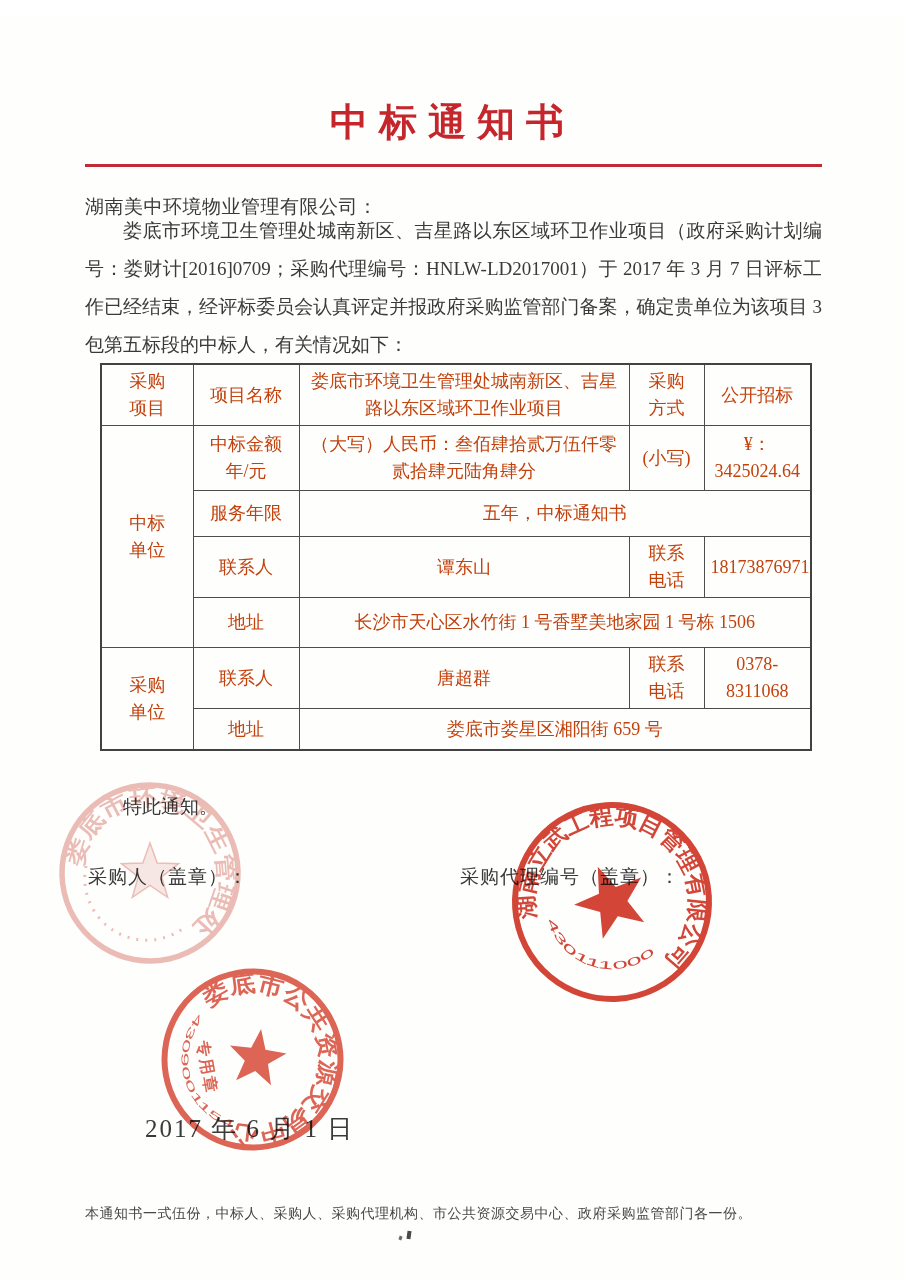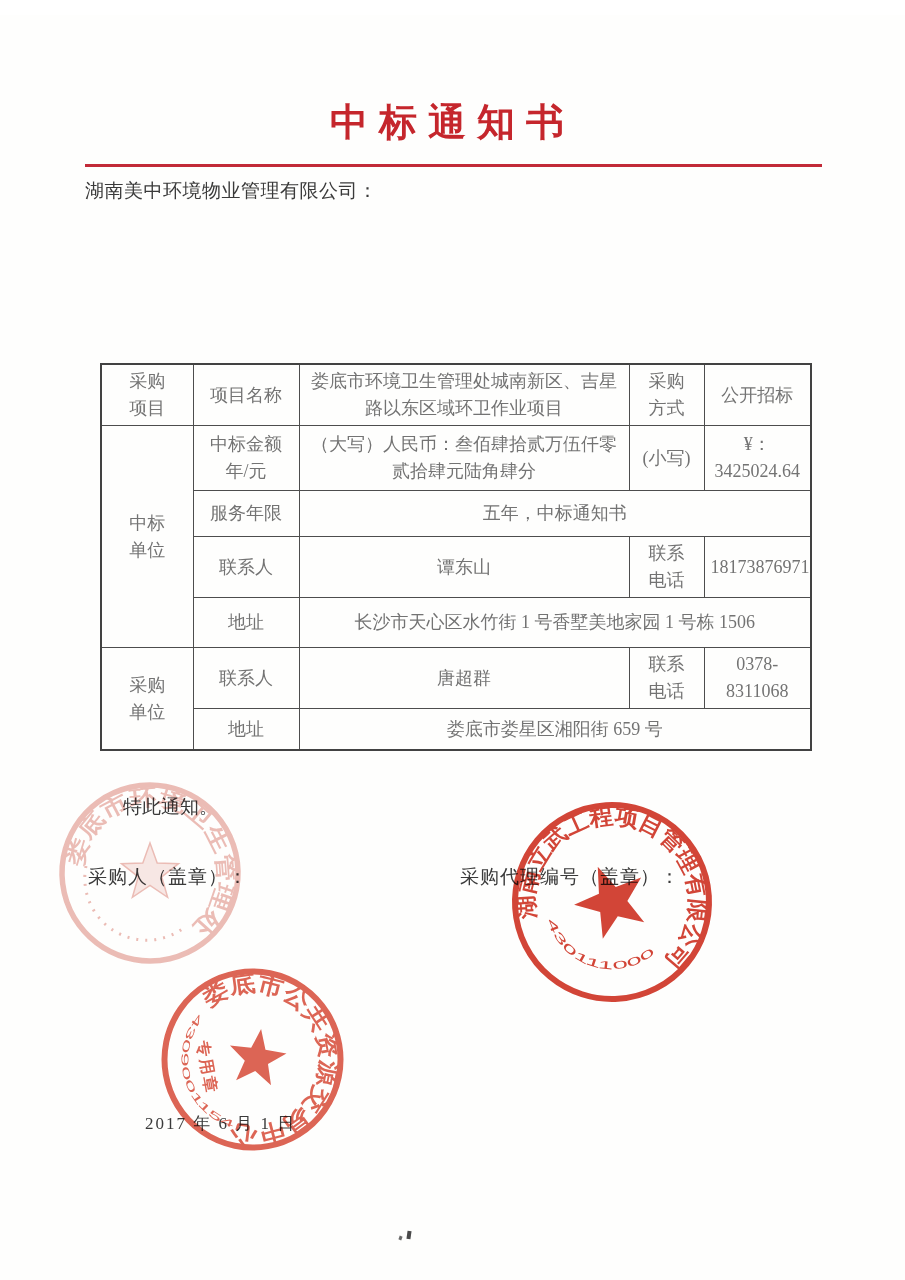--- a/index.html
+++ b/index.html
@@ -7,56 +7,57 @@
     position:relative; width:905px; height:1280px; margin:15px auto;
     background:#fefefdff; background:#fefefd; overflow:hidden;
     font-family:"Liberation Serif","DejaVu Serif",serif; color:#3a3a3a;
   }
   .doc-title {
     position:absolute; top:84px; left:0; width:100%;
     text-align:center; font-size:38px; font-weight:bold;
     color:#c5262c; letter-spacing:11px; line-height:1.25;
   }
   .title-rule { position:absolute; top:149px; left:85px; width:737px; height:3px; background:#c22a38; }
-  .recipient { position:absolute; top:163px; left:85px; font-size:19px; letter-spacing:0.5px; }
+  .recipient { position:absolute; top:179px; left:85px; font-size:19px; letter-spacing:0.5px; }
   .intro {
     position:absolute; top:197px; left:85px; width:737px;
     font-size:19px; line-height:38px; text-align:justify; text-indent:2em;
   }
-  table.award { position:absolute; top:348px; left:100px; width:710px; border-collapse:collapse; table-layout:fixed; font-size:18px; color:#737373; border:2px solid #424242; }
+  table.award { position:absolute; top:348px; left:100px; width:710px; border-collapse:collapse; table-layout:fixed; font-size:18px; color:#c2410c; border:2px solid #424242; }
   table.award td { border:1px solid #4d4d4d; text-align:center; vertical-align:middle; padding:3px 6px; line-height:1.5; }
   td.left { text-align:left; padding-left:10px; }
   tr.r1 td { height:47px; } tr.r2 td { height:58px; } tr.r3 td { height:39px; }
   tr.r4 td { height:51px; } tr.r5 td { height:43px; } tr.r6 td { height:50px; } tr.r7 td { height:34px; }
   .closing-notice { position:absolute; top:728px; left:85px; width:737px; font-size:19px; text-indent:2em; }
   .hereby { position:absolute; top:779px; left:85px; font-size:19px; text-indent:2em;text-align:right; }
   .sign { position:absolute; font-size:19px; letter-spacing:1px; }
   .sign.purchaser { top:849px; left:88px; }
   .sign.agency { top:849px; left:460px; }
   .sign.exchange { top:994px; left:100px; }
-  .issue-date { position:absolute; top:1097px; left:145px; font-size:17px; letter-spacing:2px; }
+  .issue-date { position:absolute; top:1097px; left:145px; font-size:25px; letter-spacing:2px; }
   .footer-note { position:absolute; top:1190px; left:85px; width:770px; font-size:14px; color:#474747; letter-spacing:0.5px; }
   .stamp { position:absolute; mix-blend-mode:multiply; pointer-events:none; }
   .stamp svg { display:block; }
   #stamp-purchaser { left:50px;  top:758px; transform:rotate(32deg);  opacity:0.50; }
   #stamp-agency    { left:507px; top:782px; transform:rotate(18deg);  opacity:0.92; }
   #stamp-exchange  { left:155px; top:947px; transform:rotate(80deg);  opacity:0.88; }
   .speck { position:absolute; background:#4a4a4a; }
   .speck.a { left:399px; top:1221px; width:3px; height:4px; transform:rotate(20deg); background:#6a6a6a; }
   .speck.b { left:407px; top:1216px; width:4px; height:8px; transform:rotate(8deg); }
 </style>
 </head>
 <body>
 
 <div class="page">
 
   <div class="doc-title">中标通知书</div>
   <div class="title-rule"></div>
 
   <div class="recipient">湖南美中环境物业管理有限公司：</div>
+  <div class="intro">娄底市环境卫生管理处城南新区、吉星路以东区域环卫作业项目（政府采购计划编号：娄财计[2016]0709；采购代理编号：HNLW-LD2017001）于 2017 年 3 月 7 日评标工作已经结束，经评标委员会认真评定并报政府采购监管部门备案，确定贵单位为该项目 3 包第五标段的中标人，有关情况如下：</div>
 
   <table class="award">
     <colgroup>
       <col style="width:92px">
         <col style="width:106px">
         <col style="width:330px">
         <col style="width:75px">
         <col style="width:107px">
     </colgroup>
     <tbody>
@@ -122,20 +123,21 @@
       </tr>
     </tbody>
   </table>
 
   <div class="hereby">特此通知。</div>
 
   <div class="sign purchaser">采购人（盖章）：</div>
   <div class="sign agency">采购代理编号（盖章）：</div>
   <div class="issue-date">2017 年 6 月 1 日</div>
 
+  <div class="footer-note">本通知书一式伍份，中标人、采购人、采购代理机构、市公共资源交易中心、政府采购监管部门各一份。</div>
   <div class="speck a"></div>
   <div class="speck b"></div>
 
   <div class="stamp" id="stamp-purchaser">
     <svg xmlns="http://www.w3.org/2000/svg" width="200" height="200" viewBox="0 0 200 200">
       <defs>
           <path id="arcP" d="M 39.4,130.9 A 68,68 0 1 1 160.6,130.9" fill="none"></path>
         </defs>
       <circle cx="100" cy="100" r="88" fill="none" stroke="#d97c70" stroke-width="5.5"></circle>
       <text font-size="22" font-weight="bold" fill="#d97c70" font-family="'Liberation Serif','DejaVu Serif',serif">

